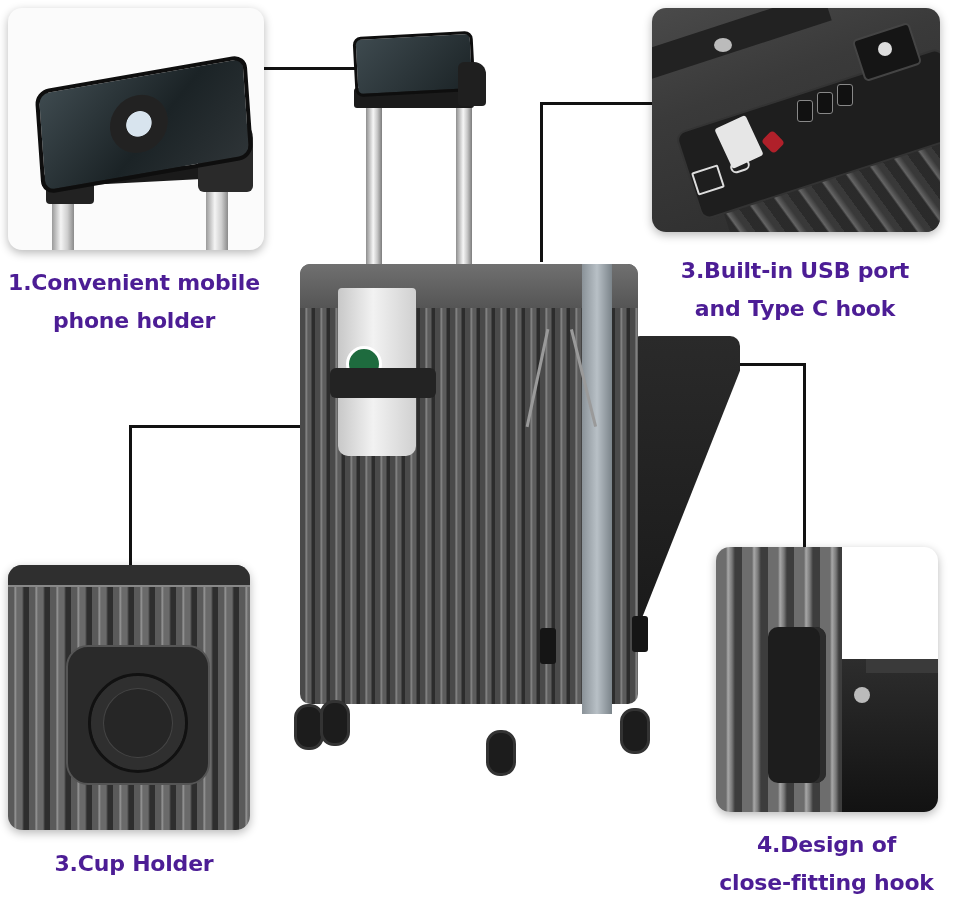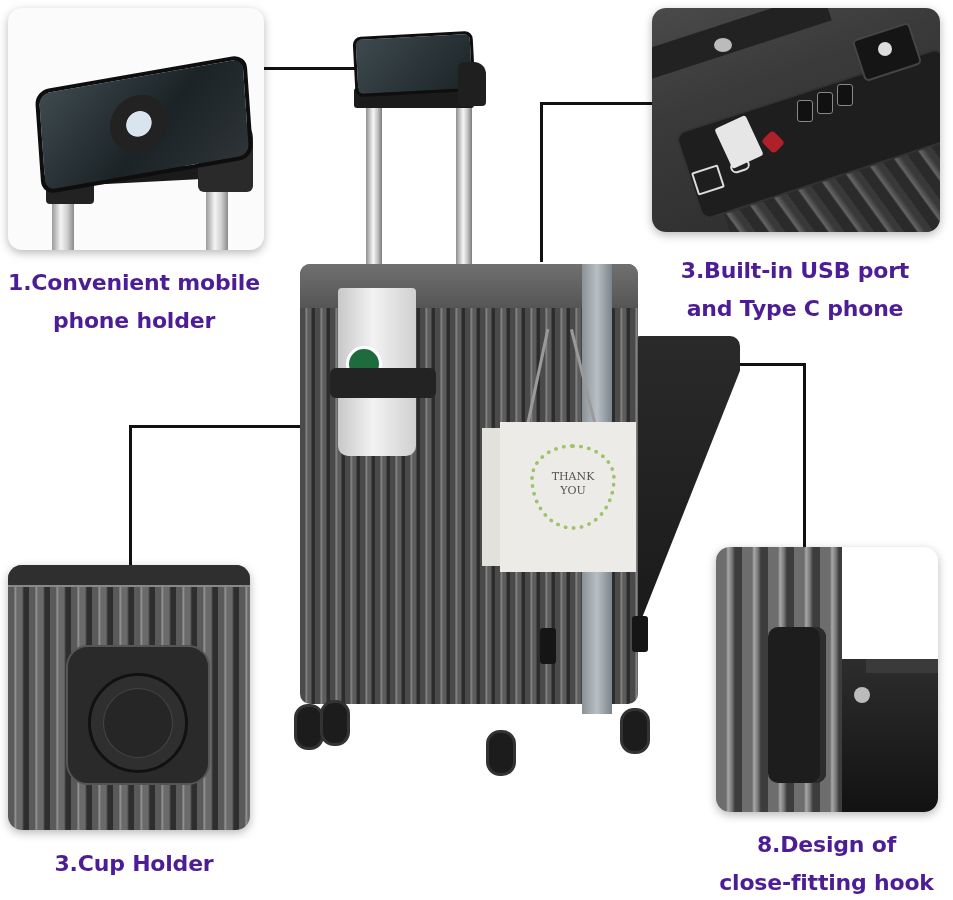--- a/index.html
+++ b/index.html
@@ -115,24 +115,20 @@
   <div class="frame"></div>
   <div class="latch" style="left:250px; top:600px;"></div>
   <div class="latch" style="left:342px; top:588px;"></div>
 
   <div class="cup"></div>
   <div class="cup-logo"></div>
   <div class="cupholder"></div>
 
   <div class="rope" style="left:246px; top:300px; height:100px; transform: rotate(12deg);"></div>
   <div class="rope" style="left:292px; top:300px; height:100px; transform: rotate(-14deg);"></div>
-  <div class="bag">
-    <div class="bag-heart"></div>
-    <div class="bag-text">THANK YOU</div>
-  </div>
 
   <div class="wheel" style="left:4px; top:676px;"></div>
   <div class="wheel" style="left:30px; top:672px;"></div>
   <div class="wheel" style="left:196px; top:702px;"></div>
   <div class="wheel" style="left:330px; top:680px;"></div>
 </div>
 
 <div class="panel" id="p1">
   <div class="pole" style="left:44px;"></div>
   <div class="pole" style="left:198px;"></div>
@@ -158,35 +154,35 @@
   <div class="cover"></div>
   <div class="tsa"></div>
   <div class="dial" style="left:145px; top:92px;"></div>
   <div class="dial" style="left:165px; top:84px;"></div>
   <div class="dial" style="left:185px; top:76px;"></div>
   <div class="keylock"></div>
   <div class="keyhole"></div>
 </div>
 <div class="caption" style="left:660px; top:252px; width:270px;">
   <div>3.Built-in USB port</div>
-  <div>and Type C phone</div>
+  <div>and Type C hook</div>
 </div>
 
 <div class="panel" id="p3">
   <div class="topbar"></div>
   <div class="holder"></div>
   <div class="ring"></div>
 </div>
 <div class="caption" style="left:0; top:845px; width:268px;">
   <div>3.Cup Holder</div>
 </div>
 
 <div class="panel" id="p4">
   <div class="shell"></div>
   <div class="dark"></div>
   <div class="hinge"></div>
   <div class="screw"></div>
   <div class="hook"></div>
 </div>
 <div class="caption" style="left:700px; top:826px; width:253px;">
-  <div>8.Design of</div>
+  <div>4.Design of</div>
   <div>close-fitting hook</div>
 </div>
 
 </body></html>

